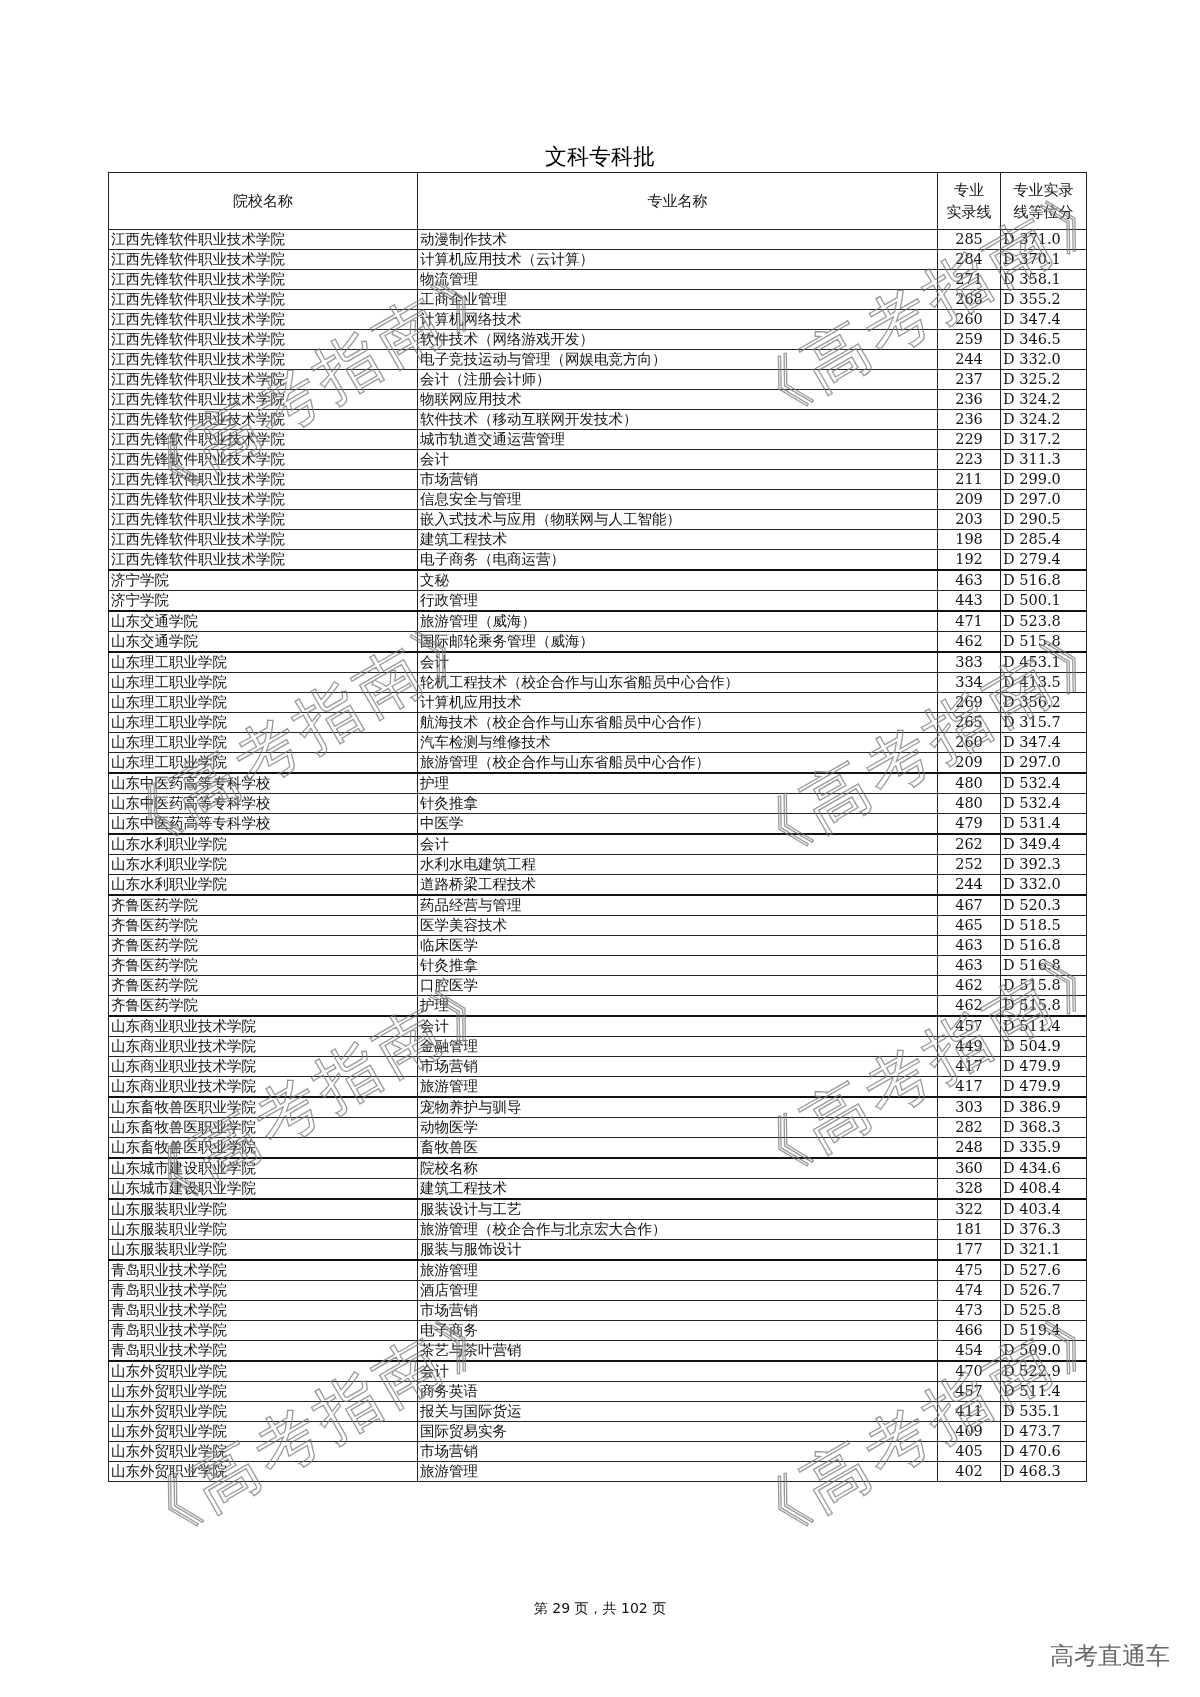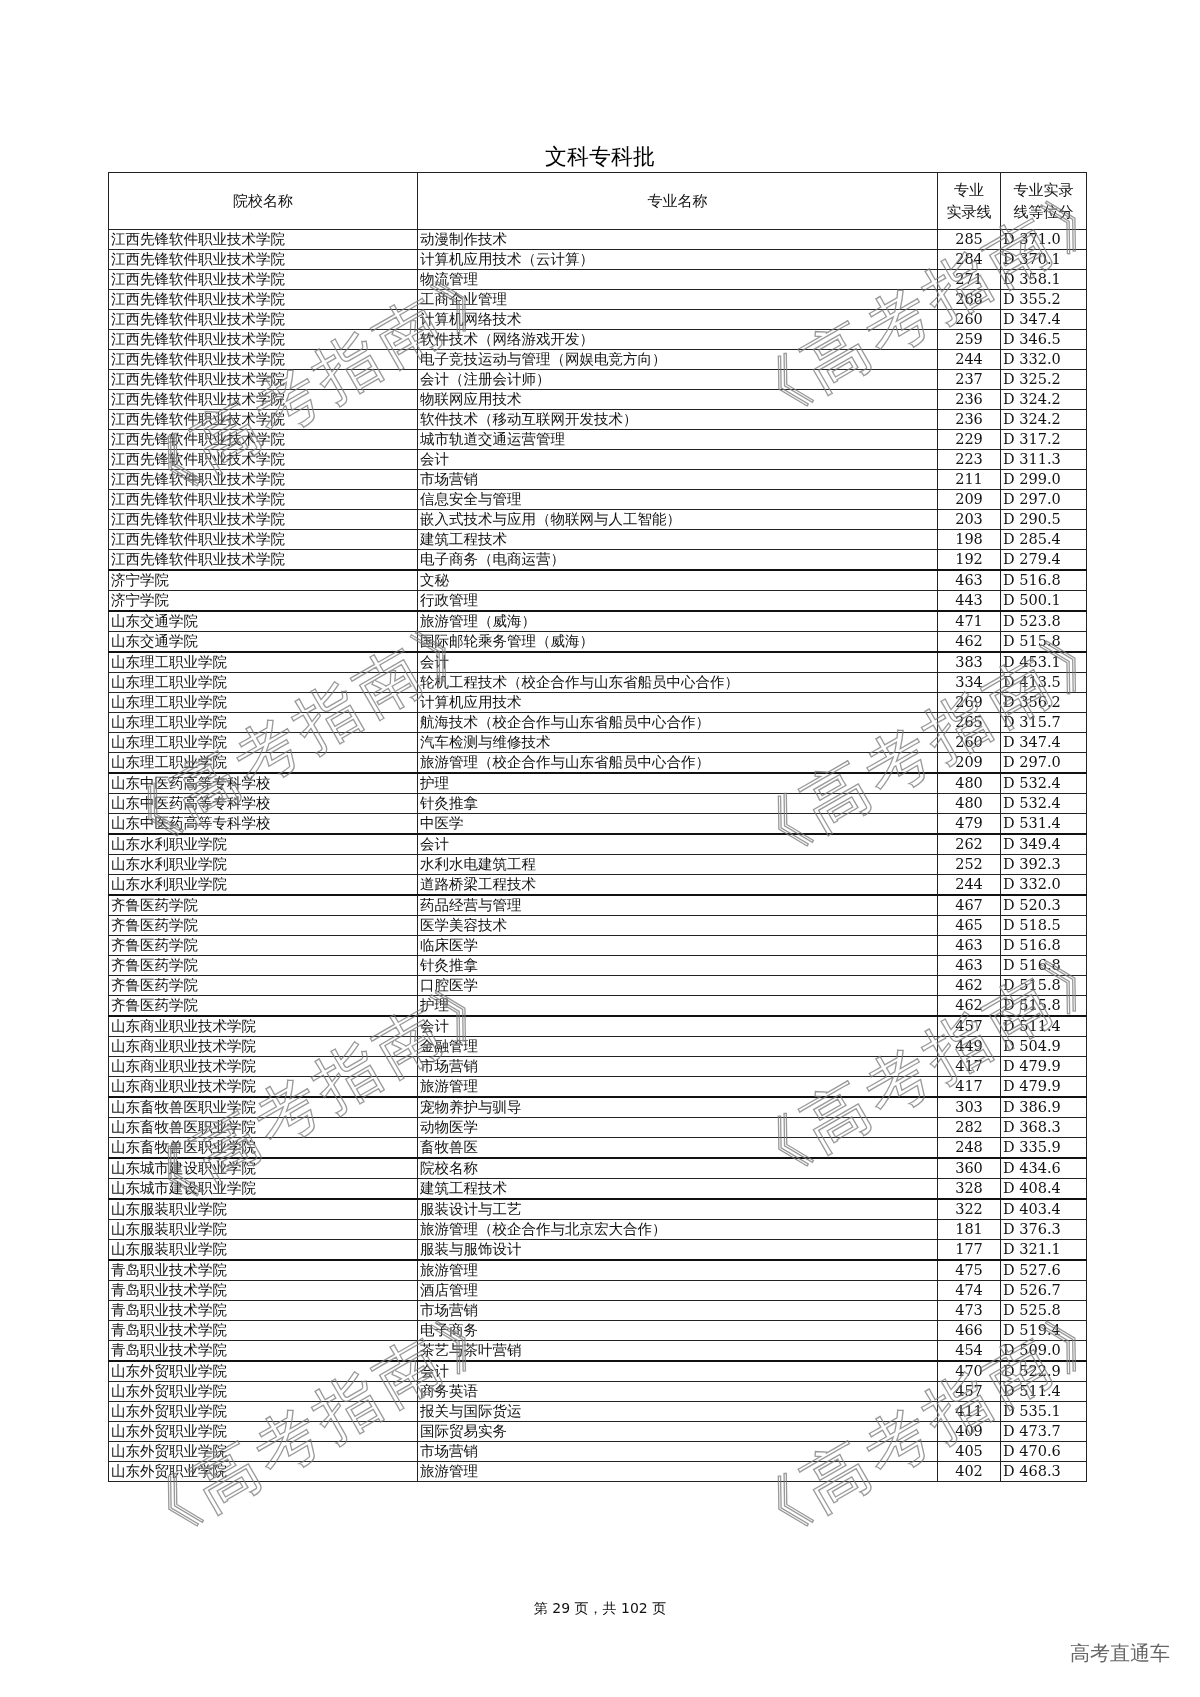--- a/index.html
+++ b/index.html
@@ -31,21 +31,21 @@
     position: absolute; font-family: "DejaVu Serif", "Liberation Serif", serif; font-size: 64px;
     color: transparent; -webkit-text-stroke: 1.3px rgba(120,120,120,0.75); transform: rotate(-30deg);
     white-space: nowrap; pointer-events: none; letter-spacing: 6px;
   }
   .footer {
     position: absolute; left: 0; width: 1200px; top: 1600px; text-align: center;
     font-family: "DejaVu Sans", "Liberation Sans", sans-serif; font-size: 14px; color: #111;
   }
   .brand {
     position: absolute; right: 30px; top: 1640px; font-family: "DejaVu Sans", "Liberation Sans", sans-serif;
-    font-size: 20px; color: #666;
+    font-size: 24px; color: #666;
   }
 </style>
 </head>
 <body>
 
 <div class="title">文科专科批</div>
 
 <table class="grid">
   <colgroup>
       <col class="c1">

